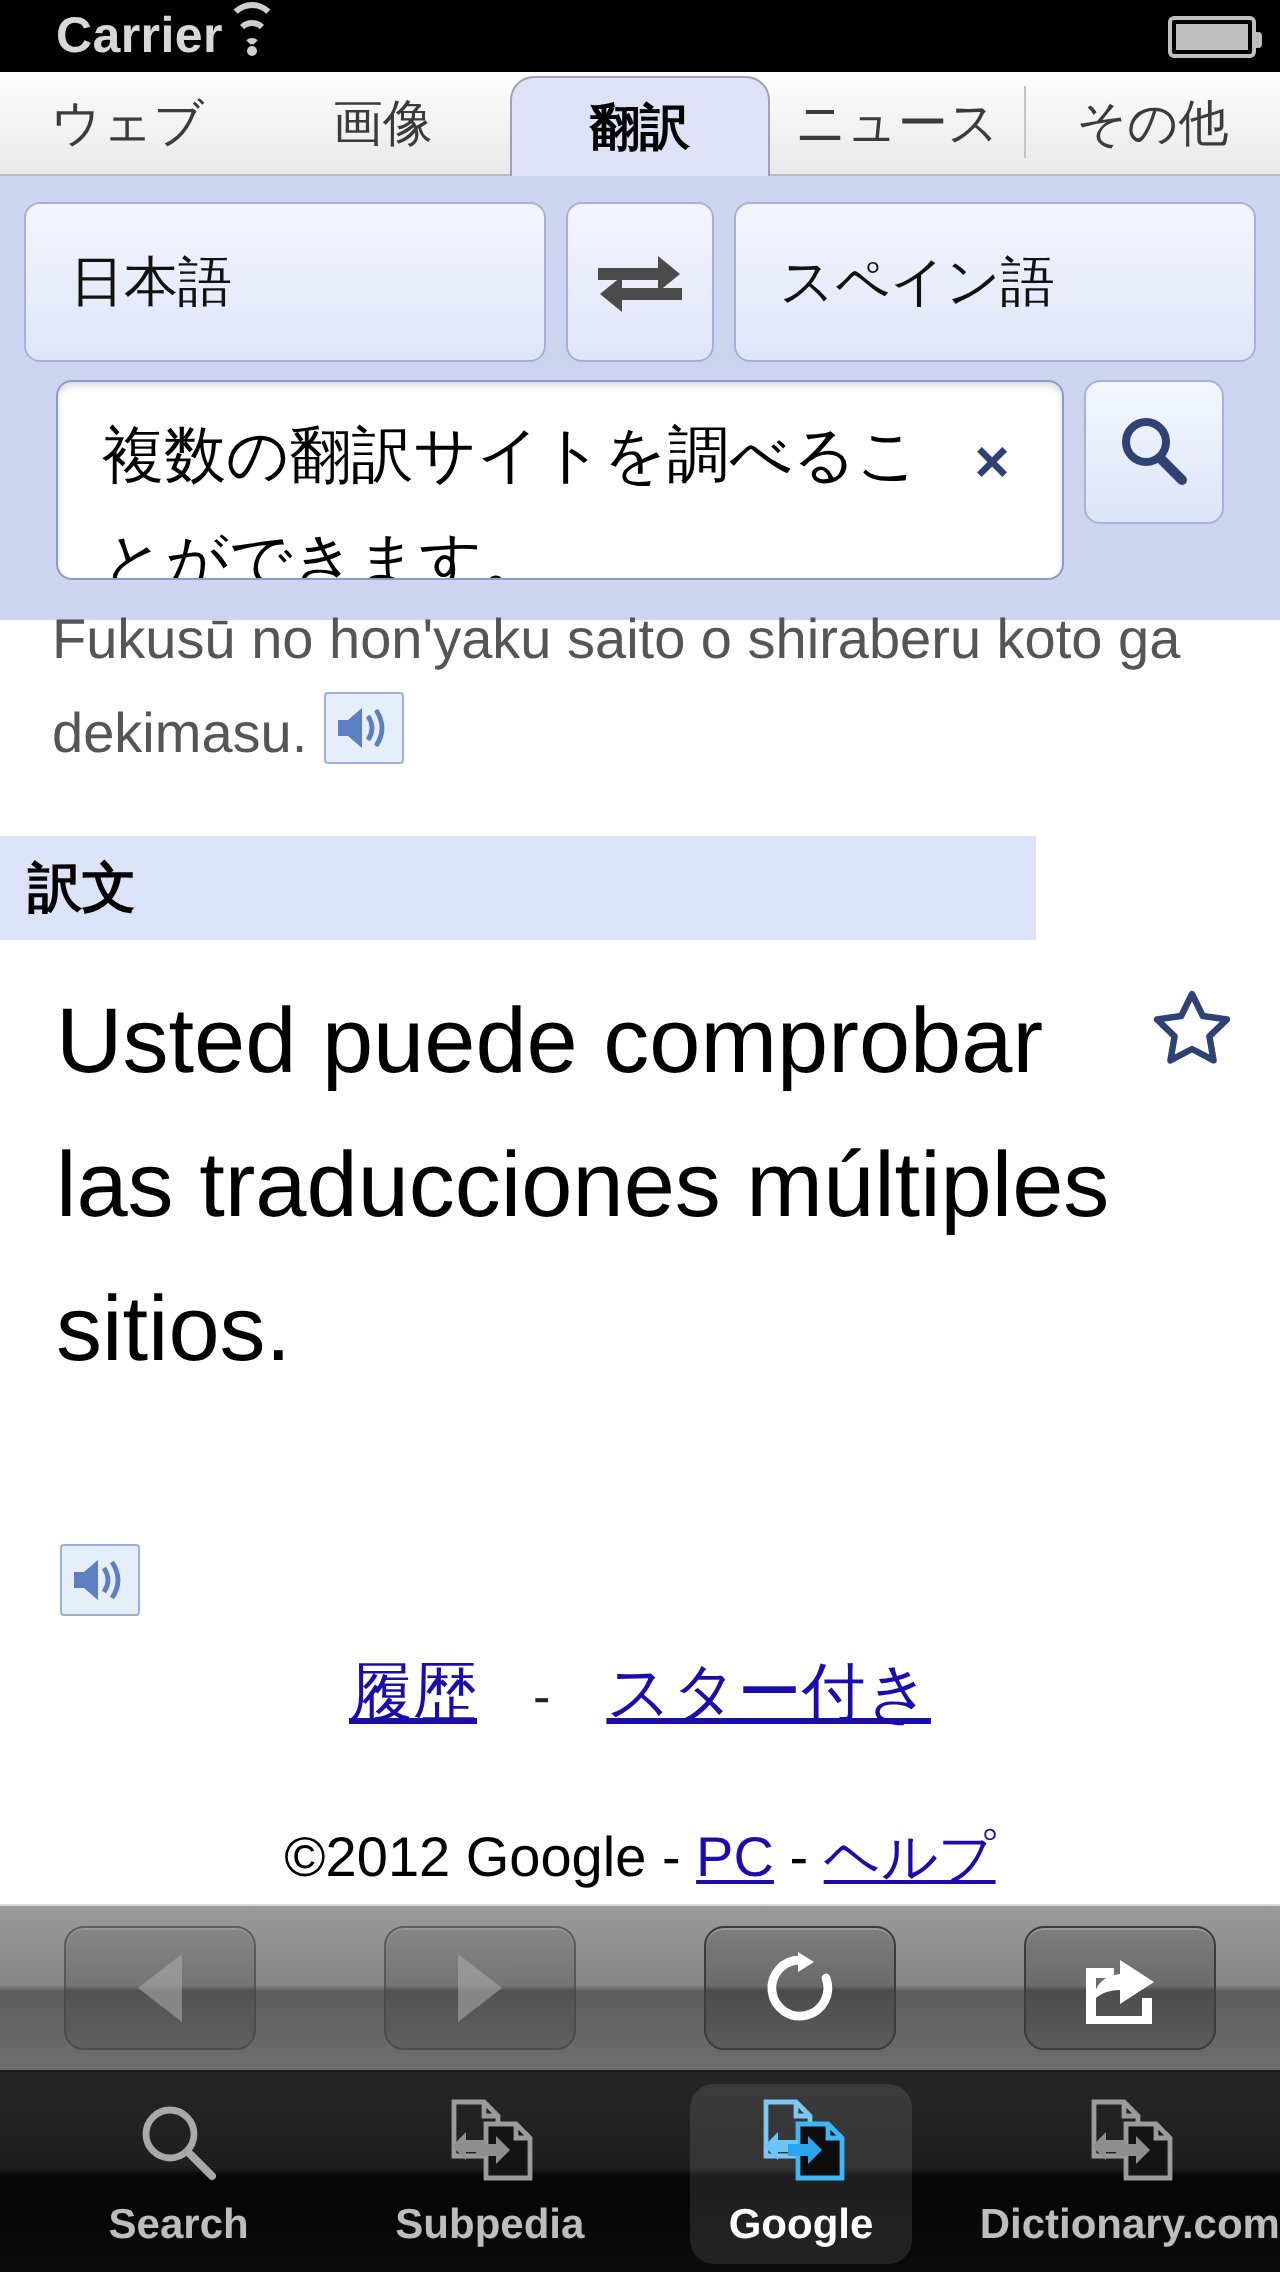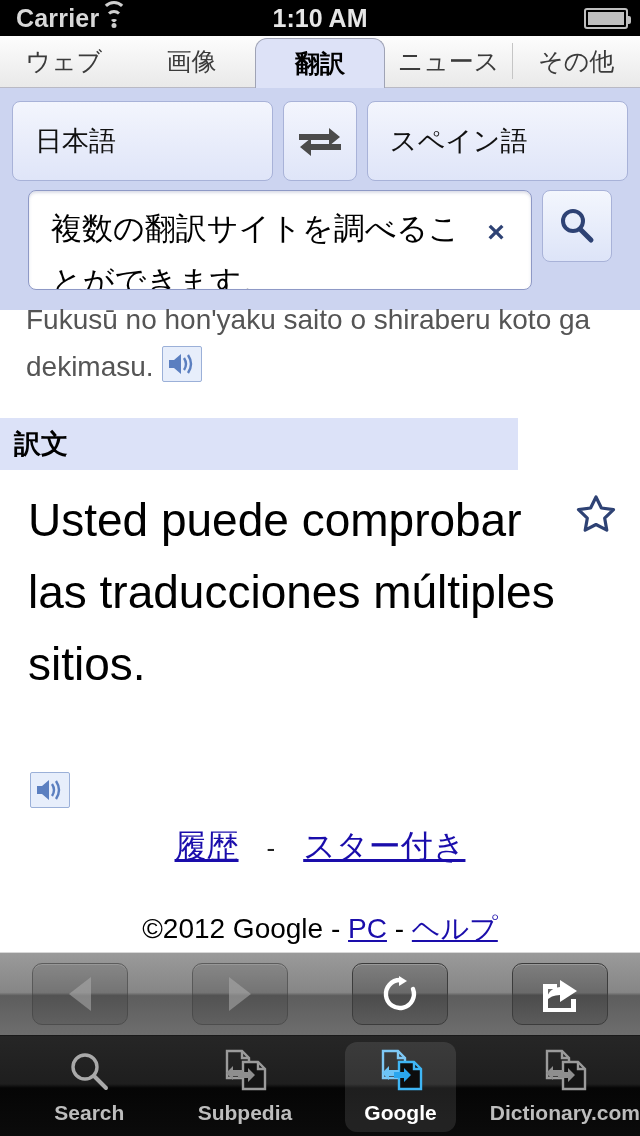--- a/index.html
+++ b/index.html
@@ -9,21 +9,21 @@
     background:#fff;
     -webkit-font-smoothing:antialiased;
   }
 
   
   .statusbar{
     position:absolute; top:0; left:0; width:640px; height:36px;
     background:#000; color:#cfcfcf;
     display:flex; align-items:center;
   }
-  .sb-left{ display:flex; align-items:center; padding-left:16px; }
+  .sb-left{ display:flex; align-items:center; padding-left:16px;margin-left:12px; }
   .sb-carrier{ font-size:25px; font-weight:bold; color:#d8d8d8; letter-spacing:.2px;}
   .sb-wifi{ width:30px; height:22px; position:relative; }
   .sb-wifi i{
     position:absolute; left:50%; bottom:2px; transform:translateX(-50%);
     border:3px solid #cfcfcf; border-bottom-color:transparent;
     border-left-color:transparent; border-right-color:transparent;
     border-radius:50%;
   }
   .sb-wifi i.a{ width:26px;height:26px; }
   .sb-wifi i.b{ width:17px;height:17px; }
@@ -224,21 +224,20 @@
 <div class="statusbar">
   <div class="sb-left">
     <span class="sb-carrier">Carrier</span>
     <span class="sb-wifi">
       <i class="a"></i>
         <i class="b"></i>
         <i class="c"></i>
         <i class="dot"></i>
     </span>
   </div>
-  <div class="sb-time">1:10 AM</div>
   <div class="sb-batt">
       <span></span>
     </div>
 </div>
 
 <div class="tabstrip">
   <div class="tab">
       <span>ウェブ</span>
     </div>
   <div class="tab">

